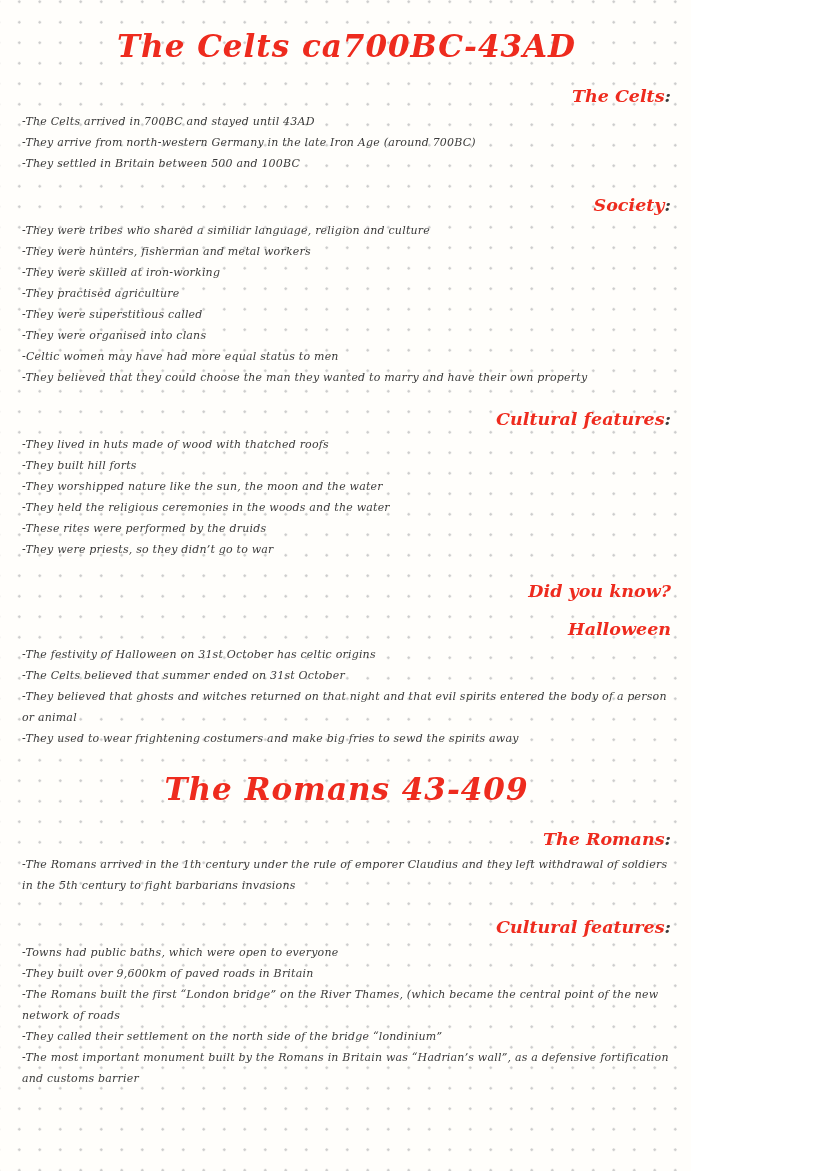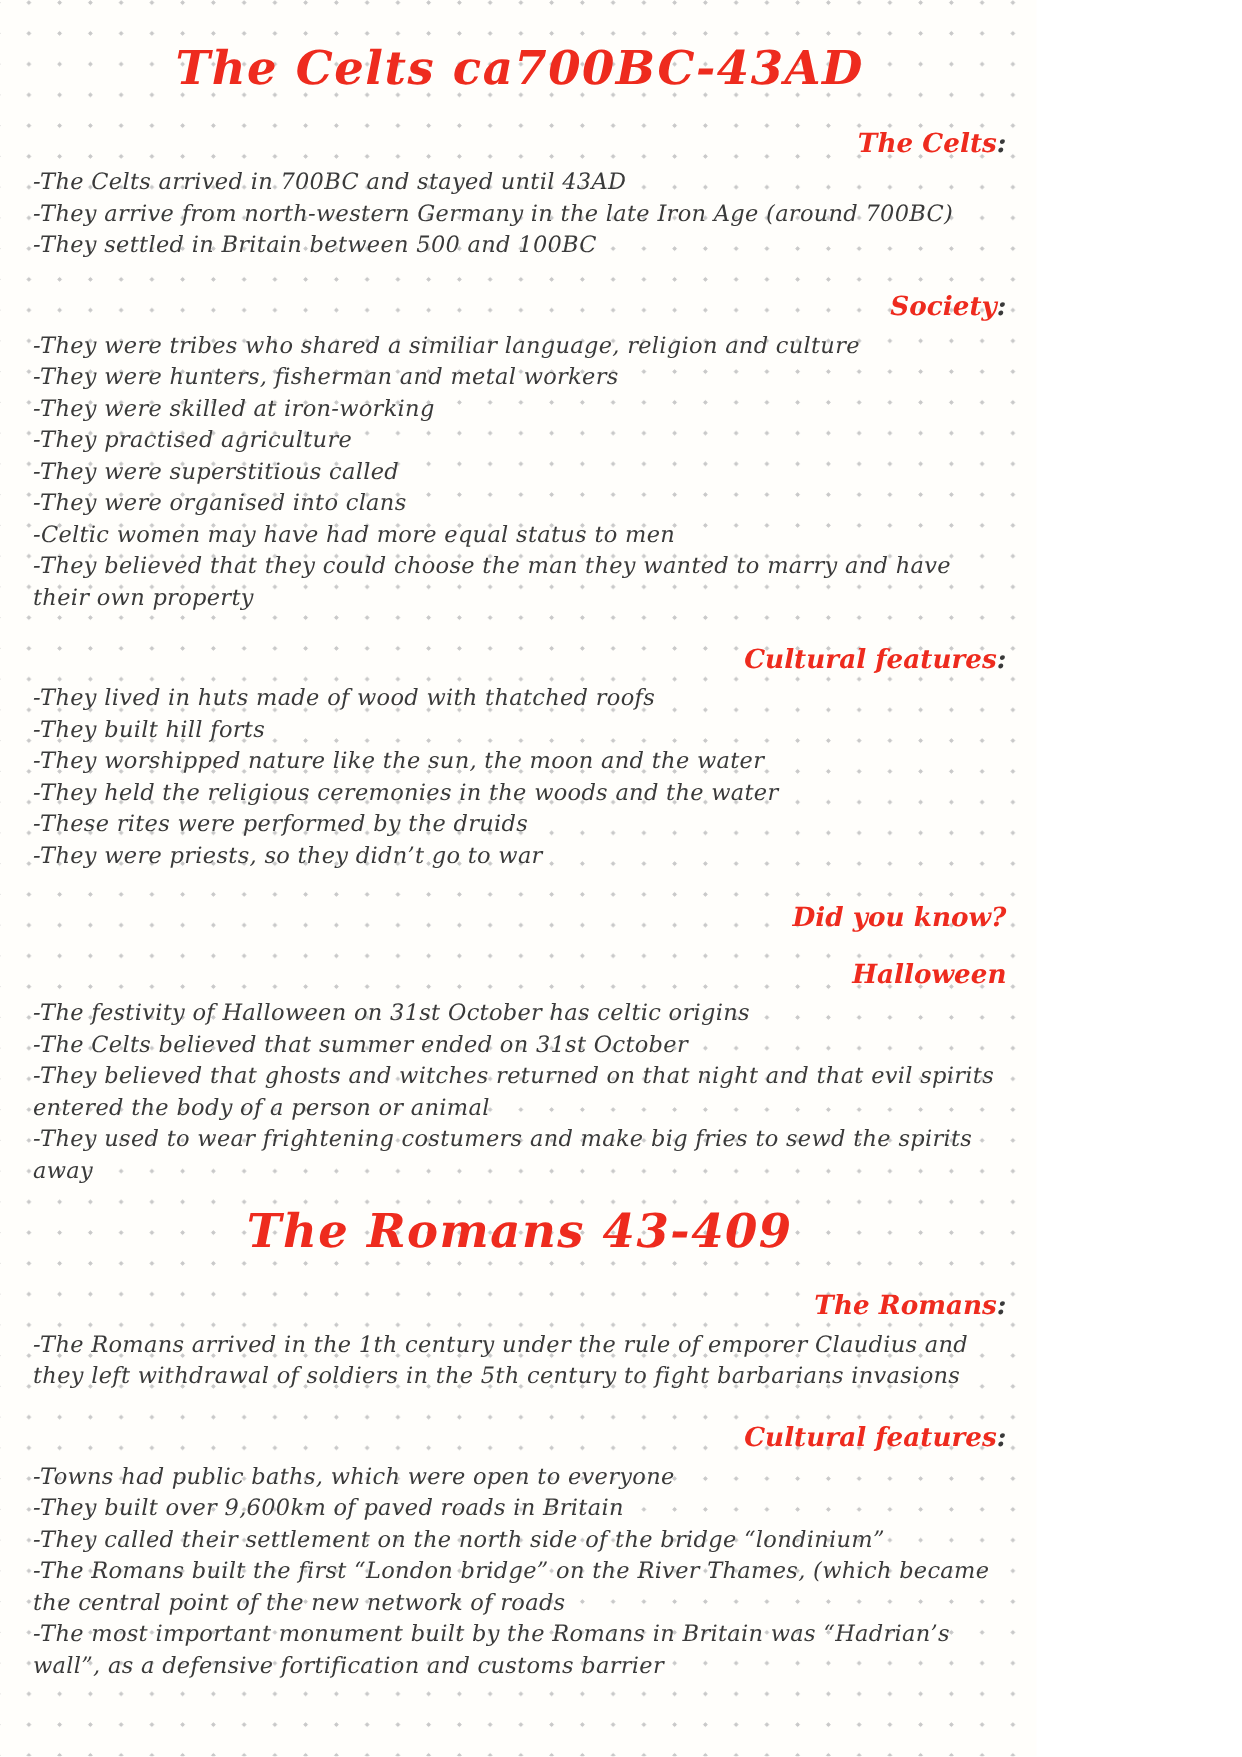--- a/index.html
+++ b/index.html
@@ -26,33 +26,33 @@
   }
   .doc-title {
     text-align: center;
     color: var(--heading-red);
     font-size: 31px;
     line-height: 1.2;
     font-weight: 700;
     letter-spacing: 1px;
     margin: 2px 0 14px;
   }
-  .doc-title.mid { margin-top: 12px; margin-bottom: 10px; }
+  .doc-title.mid { margin-top: 22px; margin-bottom: 10px; }
   .heading, .subheading {
     font-size: 17.5px;
     line-height: 1.25;
     font-weight: 700;
     margin: 21px 0 3px;
     text-align: right;
   }
   .subheading { margin: 16px 0 3px; }
   .heading .red, .subheading .red { color: var(--heading-red); }
   .heading .colon { color: var(--body-text); }
   .line {
-    font-size: 15px;
+    font-size: 11px;
     line-height: 21px;
     letter-spacing: 0.2px;
     font-weight: 400;
   }
 </style>
 </head>
 <body>
 
 <div class="page">
 
@@ -100,18 +100,18 @@
 
   <section>
     <h2 class="heading"><span class="red">The Romans</span><span class="colon">:</span></h2>
     <p class="line">-The Romans arrived in the 1th century under the rule of emporer Claudius and they left withdrawal of soldiers in the 5th century to fight barbarians invasions</p>
   </section>
 
   <section>
     <h2 class="heading"><span class="red">Cultural features</span><span class="colon">:</span></h2>
     <p class="line">-Towns had public baths, which were open to everyone</p>
     <p class="line">-They built over 9,600km of paved roads in Britain</p>
+    <p class="line">-The Romans built the first “London bridge” on the River Thames, (which became the central point of the new network of roads</p>
     <p class="line">-They called their settlement on the north side of the bridge “londinium”</p>
-    <p class="line">-The Romans built the first “London bridge” on the River Thames, (which became the central point of the new network of roads</p>
     <p class="line">-The most important monument built by the Romans in Britain was “Hadrian’s wall”, as a defensive fortification and customs barrier</p>
   </section>
 
 </div>
 
 </body></html>

